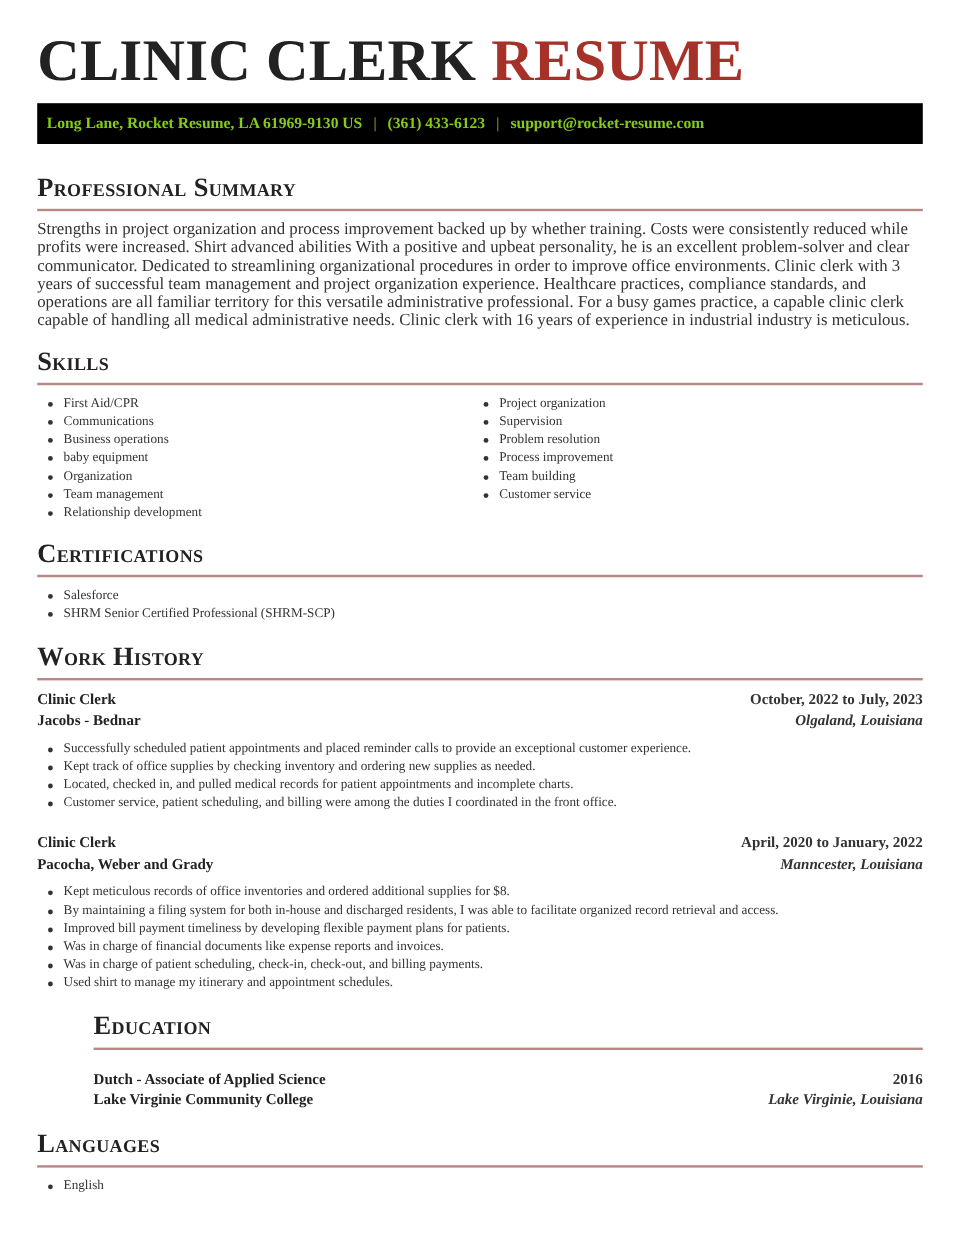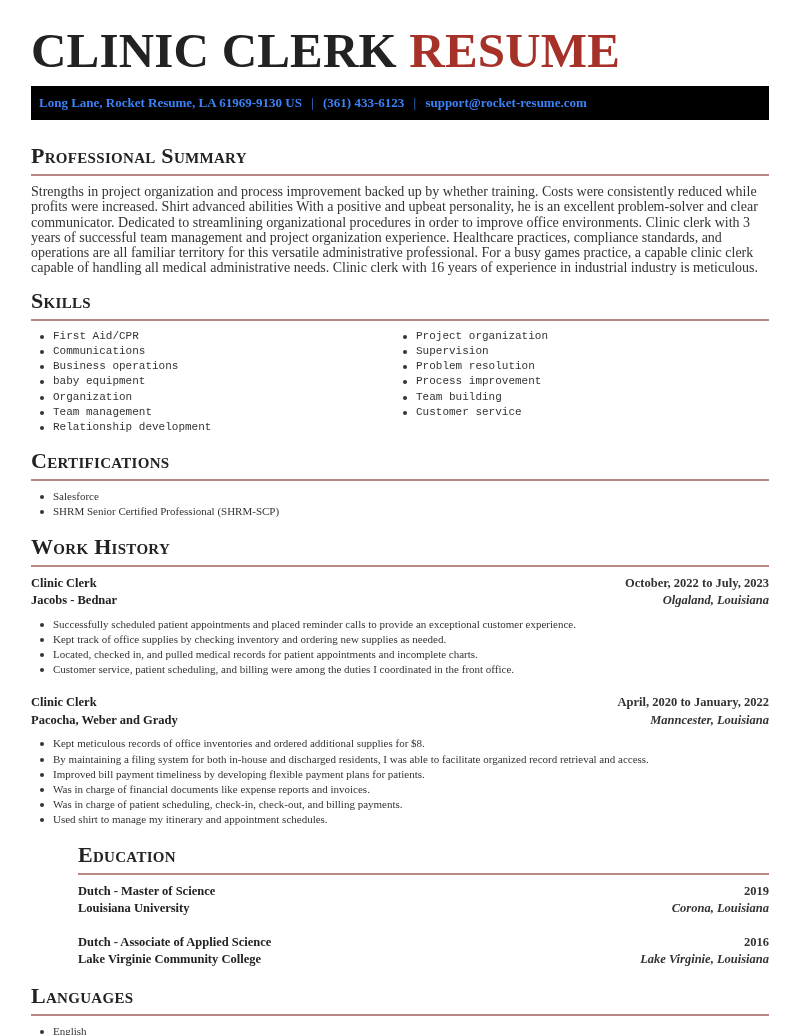--- a/index.html
+++ b/index.html
@@ -17,21 +17,21 @@
     font-size: 49px;
     font-weight: bold;
     line-height: 46px;
     color: #222222;
     letter-spacing: 0.2px;
   }
   .title .accent { color: #a63129; }
   .contact-bar {
     margin-top: 12px;
     background: #000000;
-    color: #3b82f6;
+    color: #84cc16;
     height: 34px;
     padding: 0 8px;
     font-size: 13px;
     font-weight: bold;
     line-height: 34px;
     white-space: nowrap;
   }
   .contact-bar .sep { padding: 0 6px; font-weight: normal; }
   .section-title {
     font-size: 22px;
@@ -63,21 +63,21 @@
   ul.bullets li::before {
     content: "";
     position: absolute;
     left: 9px;
     top: 6px;
     width: 4px;
     height: 4px;
     border-radius: 50%;
     background: #333333;
   }
-  .skills-grid { display: flex; font-family: Liberation Mono, monospace; }
+  .skills-grid { display: flex; }
   .skills-grid ul { width: 363px; }
   .job-row {
     display: flex;
     justify-content: space-between;
     font-size: 12.5px;
     line-height: 17.5px;
   }
   .job-row .left { font-weight: bold; color: #222222; }
   .job-row .right { color: #333333; font-weight: bold; }
   .job-row .right.italic { font-style: italic; }
@@ -178,30 +178,20 @@
         <li>Was in charge of patient scheduling, check-in, check-out, and billing payments.</li>
         <li>Used shirt to manage my itinerary and appointment schedules.</li>
       </ul>
     </div>
   </section>
 
   <section style="margin-top:14px;margin-left:47px;">
     <h2 class="section-title">Education</h2>
     <div class="rule"></div>
 
-    <div>
-      <div class="job-row">
-        <span class="left">Dutch - Master of Science</span>
-        <span class="right">2019</span>
-      </div>
-      <div class="job-row">
-        <span class="left">Louisiana University</span>
-        <span class="right italic">Corona, Louisiana</span>
-      </div>
-    </div>
 
     <div style="margin-top:16px;">
       <div class="job-row">
         <span class="left">Dutch - Associate of Applied Science</span>
         <span class="right">2016</span>
       </div>
       <div class="job-row">
         <span class="left">Lake Virginie Community College</span>
         <span class="right italic">Lake Virginie, Louisiana</span>
       </div>

